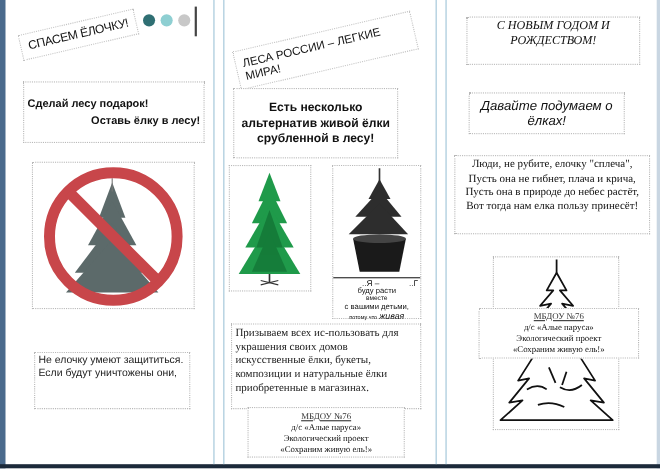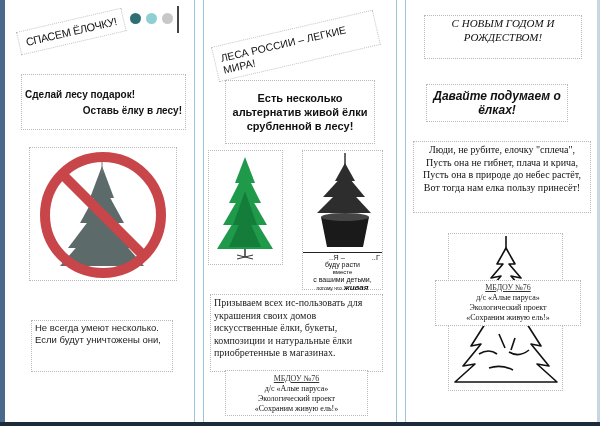--- a/index.html
+++ b/index.html
@@ -57,31 +57,31 @@
           <polygon points="72,70 30,118 114,118"></polygon>
         </g>
         <line x1="72" y1="14" x2="72" y2="26" stroke="#777" stroke-width="1"></line>
 
         <circle cx="73" cy="67" r="58" fill="none" stroke="#c8464a" stroke-width="10"></circle>
         <line x1="33" y1="27" x2="113" y2="107" stroke="#c8464a" stroke-width="10"></line>
       </svg>
     </div>
 
     <div class="box" style="left:31px;top:320px;width:142px;height:52px;padding:1px 3px;">
-      <div style="font-size:9.5px;line-height:12px;color:#222;">Не всегда умеют несколько.</div>
+      <div style="font-size:9.5px;line-height:12px;color:#222;">Не елочку умеют защититься.</div>
       <div style="font-size:9.5px;line-height:12px;color:#222;">Если будут уничтожены они,</div>
     </div>
   </div>
 
   <div>
     <div class="box rot" style="left:211px;top:47px;width:166px;height:36px;transform:rotate(-13deg);border-color:#c4c4c4;padding:6px 6px;">
       <span style="font-size:10.5px;line-height:12px;display:block;">ЛЕСА РОССИИ – ЛЕГКИЕ МИРА!</span>
     </div>
 
-    <div class="box center" style="left:225px;top:80px;width:150px;height:64px;display:flex;align-items:center;justify-content:center;padding:0 6px;">
+    <div class="box center" style="left:212px;top:80px;width:150px;height:64px;display:flex;align-items:center;justify-content:center;padding:0 6px;">
       <span style="font-size:11px;font-weight:bold;line-height:14px;">Есть несколько альтернатив живой ёлки срубленной в лесу!</span>
     </div>
 
     <div class="box" style="left:208px;top:150px;width:75px;height:115px;">
       <svg width="73" height="113" viewBox="0 0 73 113">
         <g fill="#1f9a4a">
           <polygon points="36,6 26,32 46,32"></polygon>
           <polygon points="36,20 20,52 52,52"></polygon>
           <polygon points="36,36 14,74 58,74"></polygon>
           <polygon points="36,52 8,98 64,98"></polygon>
@@ -109,21 +109,21 @@
       </svg>
       <div style="position:absolute;left:0;top:101px;width:79px;border-top:1.5px solid #222;"></div>
       <div style="position:absolute;left:26px;top:102px;font-size:7.5px;">..Я –</div>
       <div style="position:absolute;right:2px;top:102px;font-size:7.5px;">..Г</div>
       <div class="center" style="position:absolute;left:0;top:110px;width:79px;font-size:7px;line-height:7.5px;">
         <div>буду расти</div>
         <div style="font-size:6px;">вместе</div>
         <div>с вашими детьми,</div>
         <div>
           <span style="font-size:5px;">потому что</span>
-          <span style="font-size:8px;font-weight:bold;font-style:italic;">живая</span>
+          <span style="font-size:8px;font-weight:normal;font-style:italic;">живая</span>
         </div>
       </div>
     </div>
 
     <div class="box serif" style="left:210px;top:294px;width:173px;height:78px;padding:2px 3px;font-size:10px;line-height:12.5px;color:#222;">
       <span>Призываем всех ис-пользовать для украшения своих домов искусственные ёлки, букеты, композиции и натуральные ёлки приобретенные в магазинах.</span>
     </div>
 
     <div class="box serif center" style="left:225px;top:370px;width:143px;height:46px;padding-top:3px;font-size:8px;line-height:10px;">
       <div style="text-decoration:underline;color:#333;">МБДОУ №76</div>
@@ -132,21 +132,21 @@
       <div>«Сохраним живую ель!»</div>
     </div>
   </div>
 
   <div>
     <div class="box serif center" style="left:424px;top:15px;width:158px;height:44px;display:flex;align-items:flex-start;justify-content:center;padding:0 14px;">
       <span style="font-size:11px;font-style:italic;line-height:14px;">С НОВЫМ ГОДОМ И РОЖДЕСТВОМ!</span>
     </div>
 
     <div class="box center" style="left:426px;top:84px;width:142px;height:38px;display:flex;align-items:center;justify-content:center;">
-      <span style="font-size:12px;font-weight:bold;font-style:italic;line-height:14px;">Давайте подумаем о ёлках!</span>
+      <span style="font-size:12px;font-weight:normal;font-style:italic;line-height:14px;">Давайте подумаем о ёлках!</span>
     </div>
 
     <div class="box serif center" style="left:413px;top:141px;width:178px;height:72px;padding:2px 4px;font-size:10px;line-height:12.5px;">
       <span>Люди, не рубите, елочку "сплеча", Пусть она не гибнет, плача и крича, Пусть она в природе до небес растёт, Вот тогда нам елка пользу принесёт!</span>
     </div>
 
     <div class="box" style="left:448px;top:233px;width:115px;height:158px;">
       <svg width="113" height="156" viewBox="0 0 113 156">
         <g fill="none" stroke="#111" stroke-width="1.6" stroke-linejoin="round">
           <line x1="57" y1="2" x2="57" y2="14"></line>

